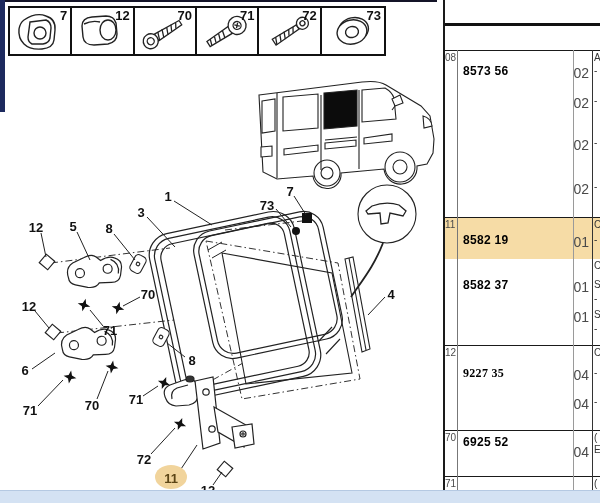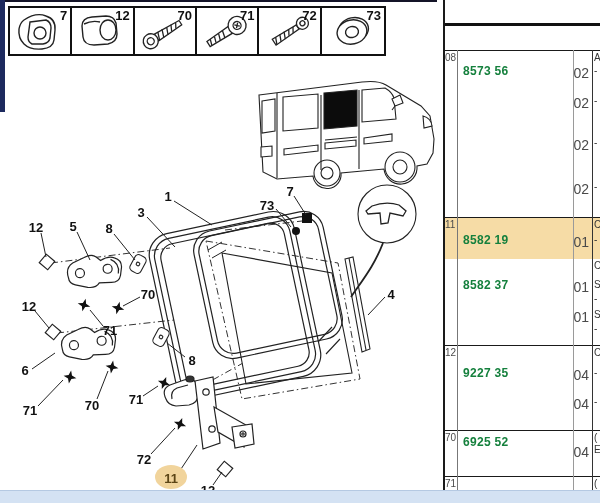--- a/index.html
+++ b/index.html
@@ -22,21 +22,21 @@
   #panel-header b{font-weight:bold;}
   #hdr-line{left:0;top:23px;width:157px;height:3px;background:#111;}
   #v-left{left:0;top:0;width:2px;height:490px;background:#1a1a1a;}
   #v-ref{left:14px;top:50px;width:1px;height:440px;background:#777;}
   #v-qty{left:130px;top:50px;width:1px;height:440px;background:#9a9a9a;}
   #v-desc{left:149px;top:50px;width:1px;height:440px;background:#333;}
   .pgroup{position:absolute;left:0;width:157px;box-sizing:border-box;}
   .pgroup.topline{border-top:1px solid #1a1a1a;}
   .pgroup.hl{background:#f6dca6;}
   .ref{position:absolute;left:2px;top:1px;font-size:10px;color:#4a4a4a;}
-  .pn{position:absolute;left:20px;font-size:12px;font-weight:bold;color:#15803d;letter-spacing:.3px;white-space:nowrap;}
+  .pn{position:absolute;left:20px;font-size:12px;font-weight:bold;color:#000000;letter-spacing:.3px;white-space:nowrap;}
   .qty{position:absolute;left:128px;width:18px;text-align:right;font-size:14px;color:#4a4a4a;}
   .frag{position:absolute;left:151px;font-size:10px;color:#333;white-space:nowrap;}
   
   #diagram{left:0;top:0;width:443px;height:503px;}
   text.co{font-size:13px;font-weight:bold;fill:#111;}
   text.co.hl{fill:#5c4516;}
 </style>
 </head>
 <body>
 
@@ -290,21 +290,21 @@
           <span class="frag" style="top: 1px;">C</span>
           <span class="qty" style="top: 20px;">01</span>
           <span class="frag" style="top: 20px;">S</span>
           <span class="frag" style="top: 34px;">-</span>
           <span class="qty" style="top: 50px;">01</span>
           <span class="frag" style="top: 50px;">S</span>
           <span class="frag" style="top: 64px;">-</span>
         </div>
         <div class="pgroup topline" style="top: 345px; height: 85px;">
           <span class="ref">12</span>
-          <span class="pn" style="top: 20px;">9227 35</span>
+          <span class="pn" style="top: 20px; font-family: Liberation Serif, serif;">9227 35</span>
           <span class="frag" style="top: 1px;">C</span>
           <span class="qty" style="top: 21px;">04</span>
           <span class="frag" style="top: 21px;">-</span>
           <span class="qty" style="top: 50px;">04</span>
           <span class="frag" style="top: 50px;">-</span>
         </div>
         <div class="pgroup topline" style="top: 430px; height: 46px;">
           <span class="ref">70</span>
           <span class="pn" style="top: 4px;">6925 52</span>
           <span class="frag" style="top: 1px;">(</span>

